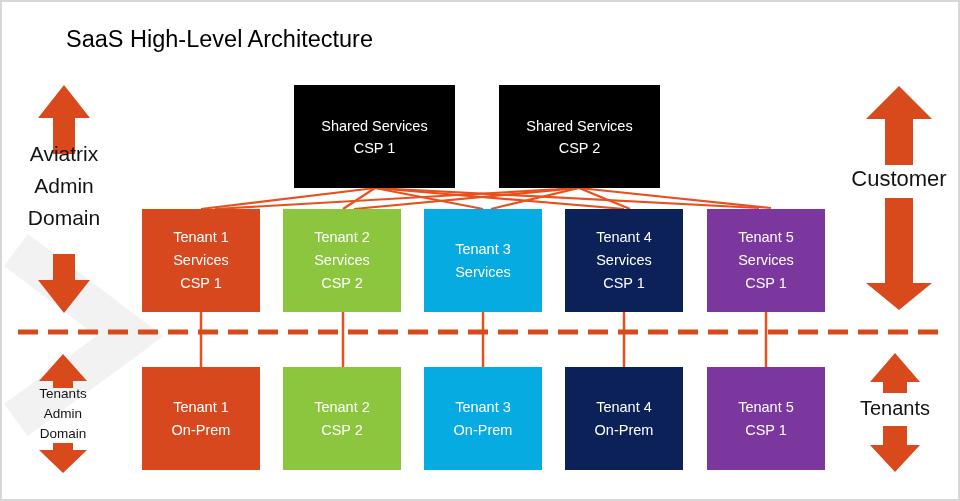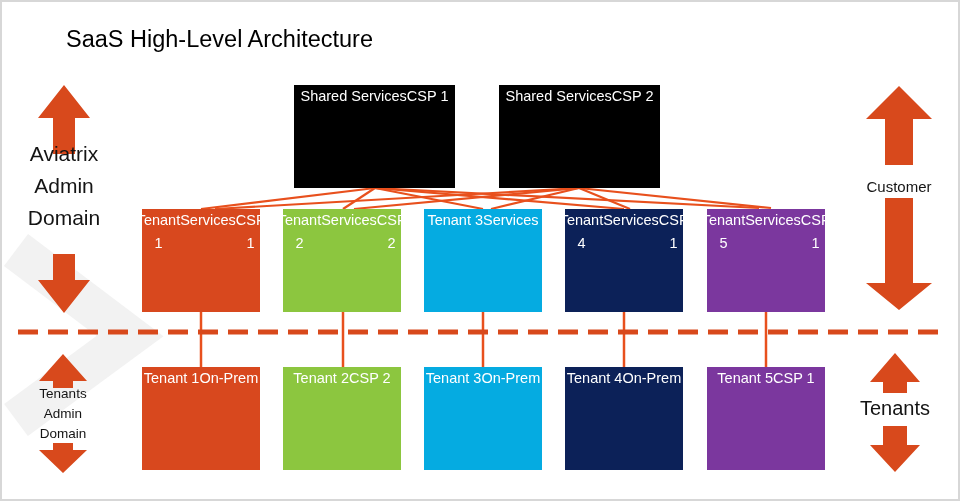--- a/index.html
+++ b/index.html
@@ -13,30 +13,30 @@
     overflow:hidden;
   }
   .overlay{position:absolute;left:0;top:0;width:956px;height:497px;}
   .page-title{
     position:absolute;left:64px;top:24px;
     font-size:23.5px;font-weight:400;color:#000;
     white-space:nowrap;
   }
   .box{
     position:absolute;width:118px;height:103px;
-    color:#fff;display:flex;flex-direction:row;justify-content:center;
+    color:#fff;display:flex;flex-direction:column;justify-content:center;
     text-align:center;font-size:14.5px;line-height:23px;
   }
   .box.shared{width:161px;font-size:14.5px;line-height:22px;}
   .side-label{
     position:absolute;text-align:center;color:#141414;
   }
   .lbl-aviatrix{left:6px;top:136px;width:112px;font-size:21px;line-height:32px;}
   .lbl-tenants-admin{left:6px;top:382px;width:110px;font-size:13.5px;line-height:20px;}
-  .lbl-customer{left:838px;top:176px;width:118px;font-size:15px;}
+  .lbl-customer{left:838px;top:164px;width:118px;font-size:22px;}
   .lbl-tenants{left:836px;top:395px;width:114px;font-size:20px;}
   .line{display:block;}
 </style>
 </head>
 <body>
 
 <div class="canvas">
 
   <svg class="overlay" viewBox="0 0 956 497">
 

